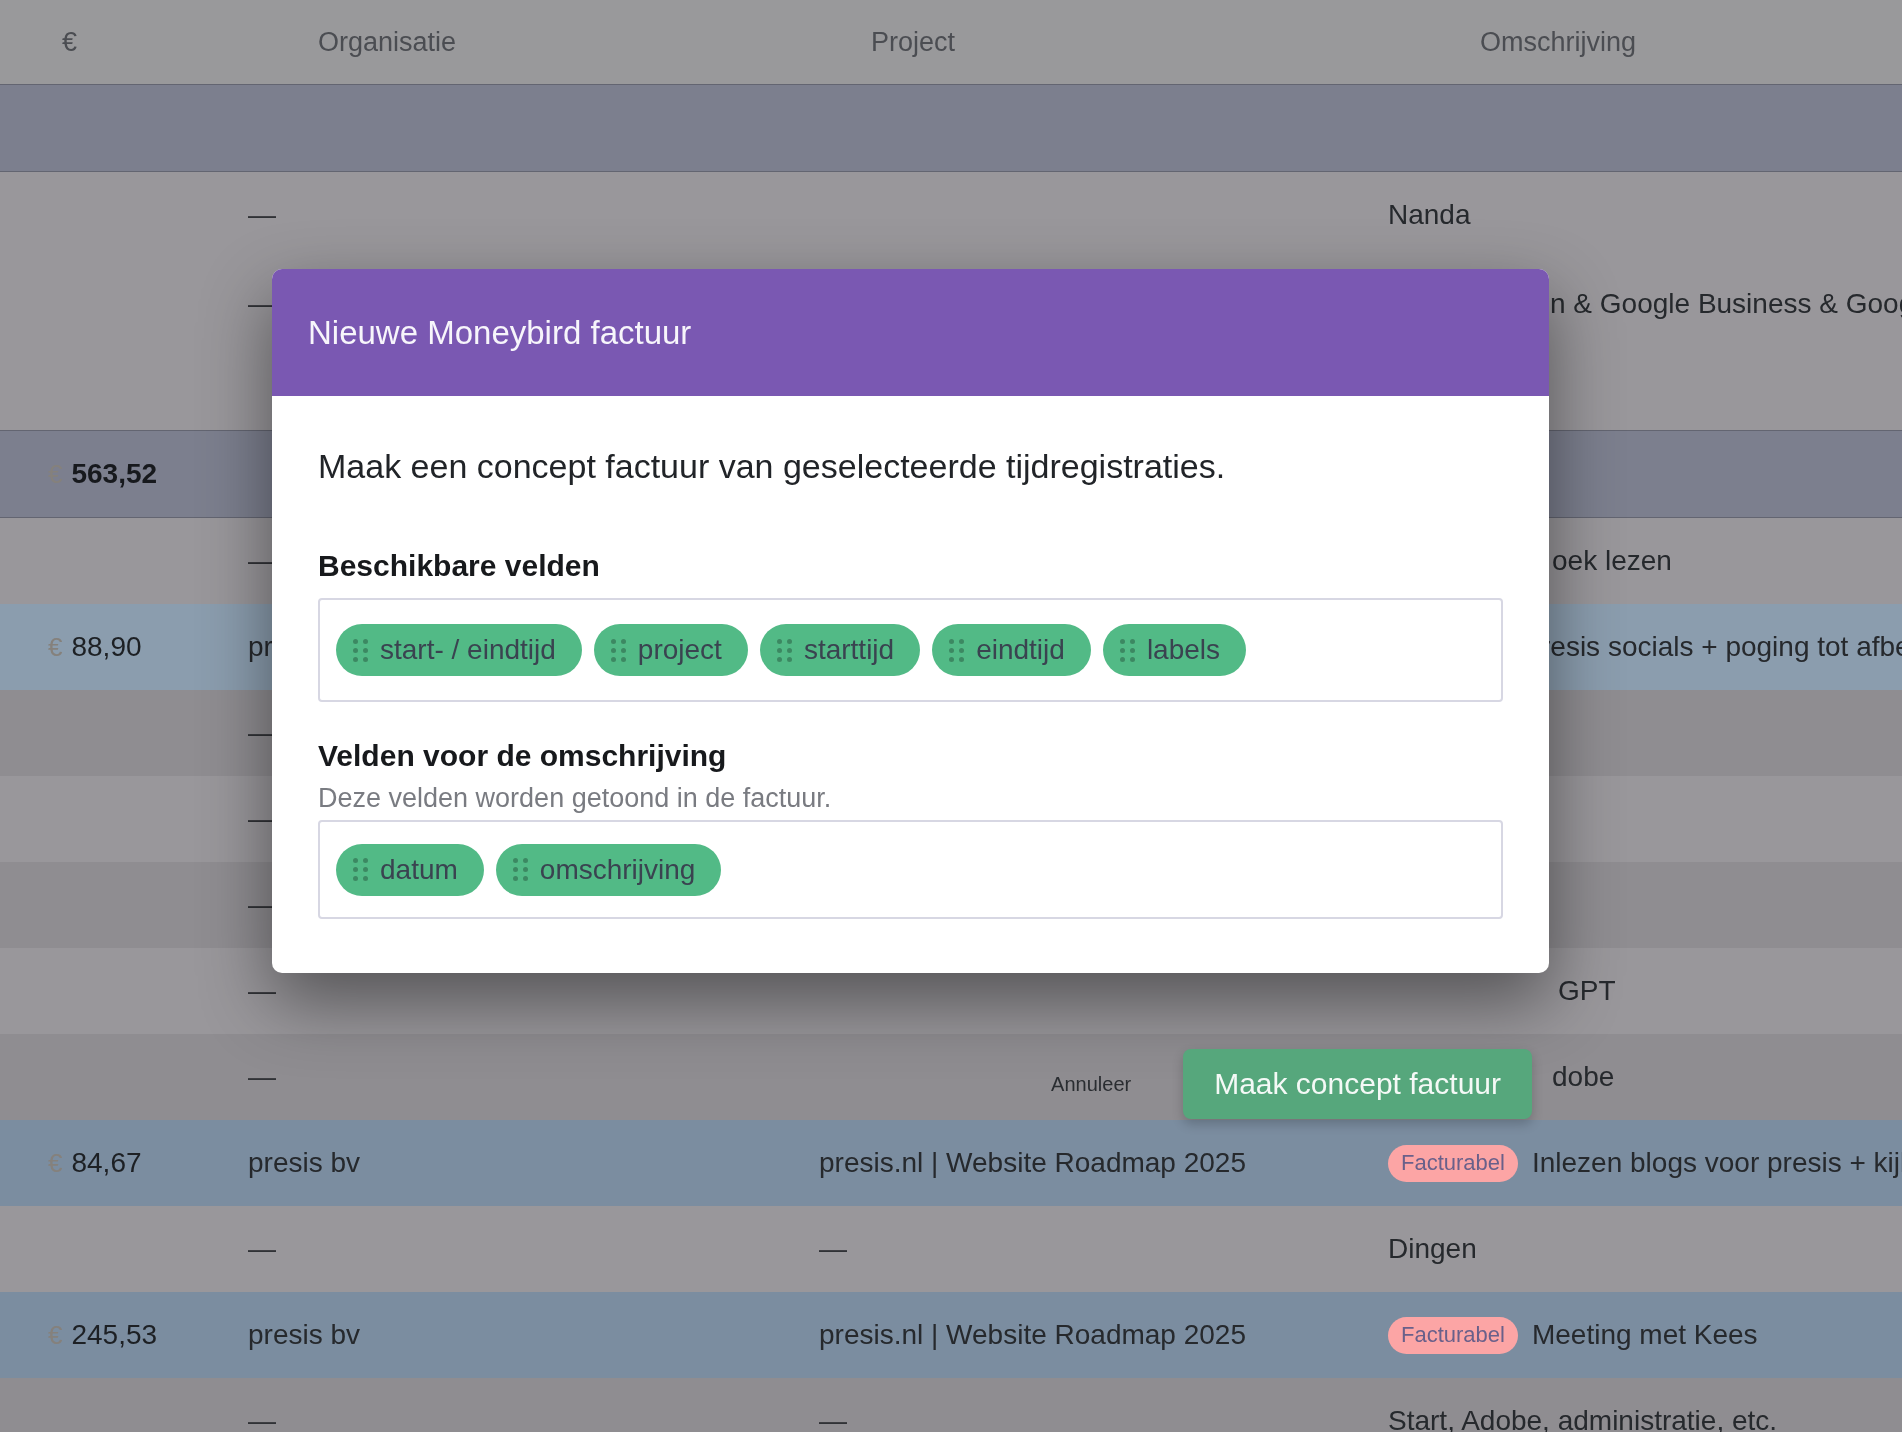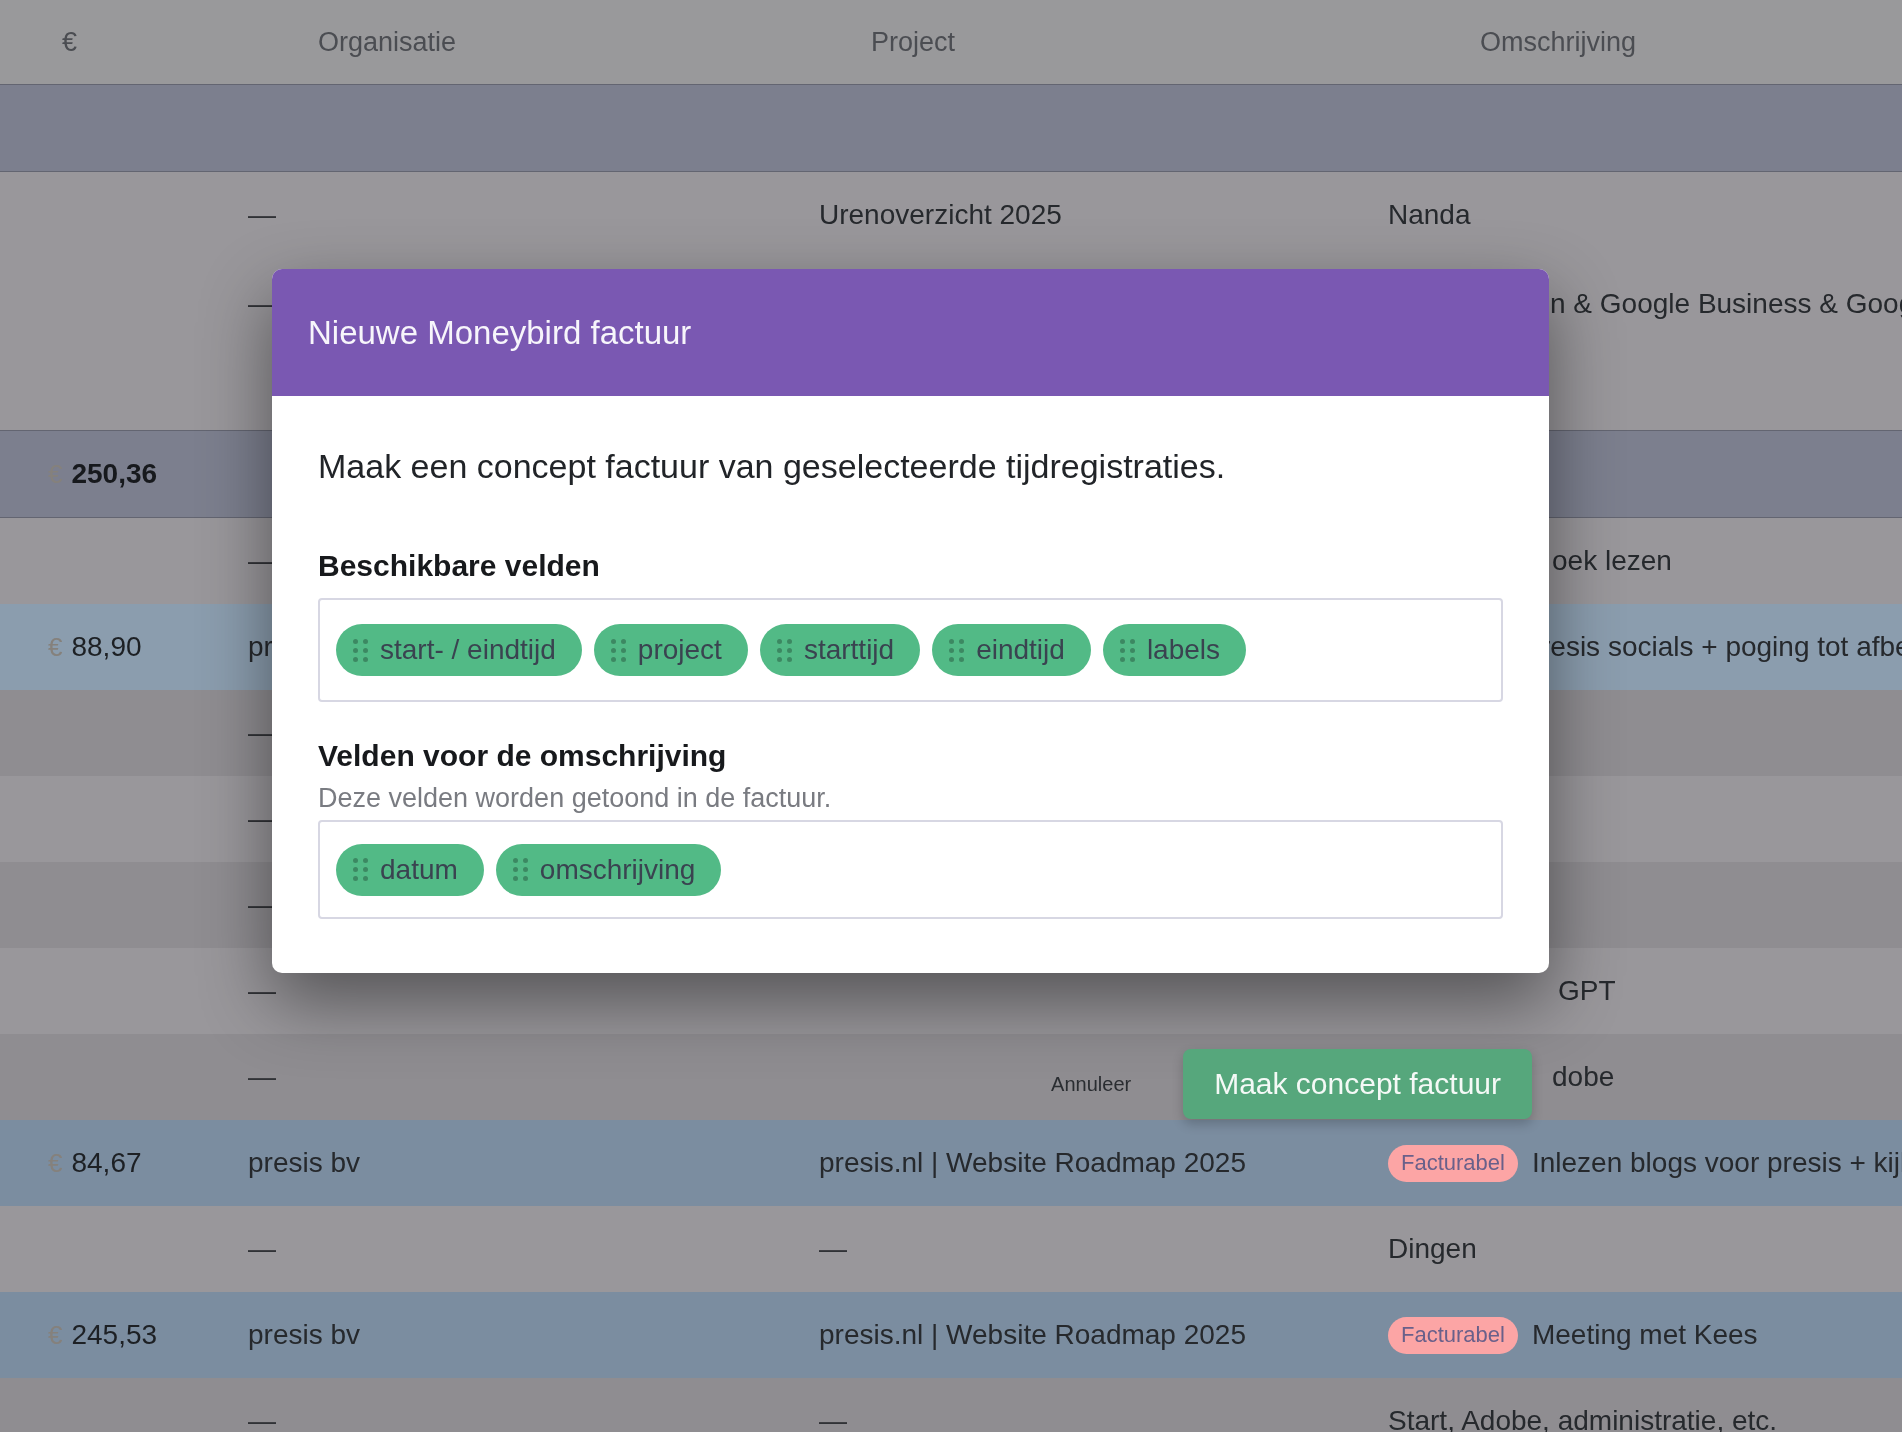--- a/index.html
+++ b/index.html
@@ -74,35 +74,34 @@
   <div class="row header">
     <span class="hcell h1">€</span>
     <span class="hcell h2">Organisatie</span>
     <span class="hcell h3x">Project</span>
     <span class="hcell h4">Omschrijving</span>
   </div>
   <div id="rows">
       <div class="row selected-dark"></div>
       <div class="row plain">
         <span class="cell c2 dash">—</span>
-        <span class="cell c3">Urenoverzicht 2025</span>
         <span class="cell c4">
           <span>Nanda</span>
         </span>
       </div>
       <div class="row plain tall">
         <span class="cell c2 dash">—</span>
         <span class="cell c4" style="left: 1550px;">
           <span>n &amp; Google Business &amp; Googl</span>
         </span>
       </div>
       <div class="row selected-dark">
         <span class="cell c1">
           <span class="euro-sym">€</span>
-          <span class="amount-num bold">250,36</span>
+          <span class="amount-num bold">563,52</span>
         </span>
       </div>
       <div class="row plain">
         <span class="cell c2 dash">—</span>
         <span class="cell c4" style="left: 1552px;">
           <span>oek lezen</span>
         </span>
       </div>
       <div class="row selected-light">
         <span class="cell c1">

